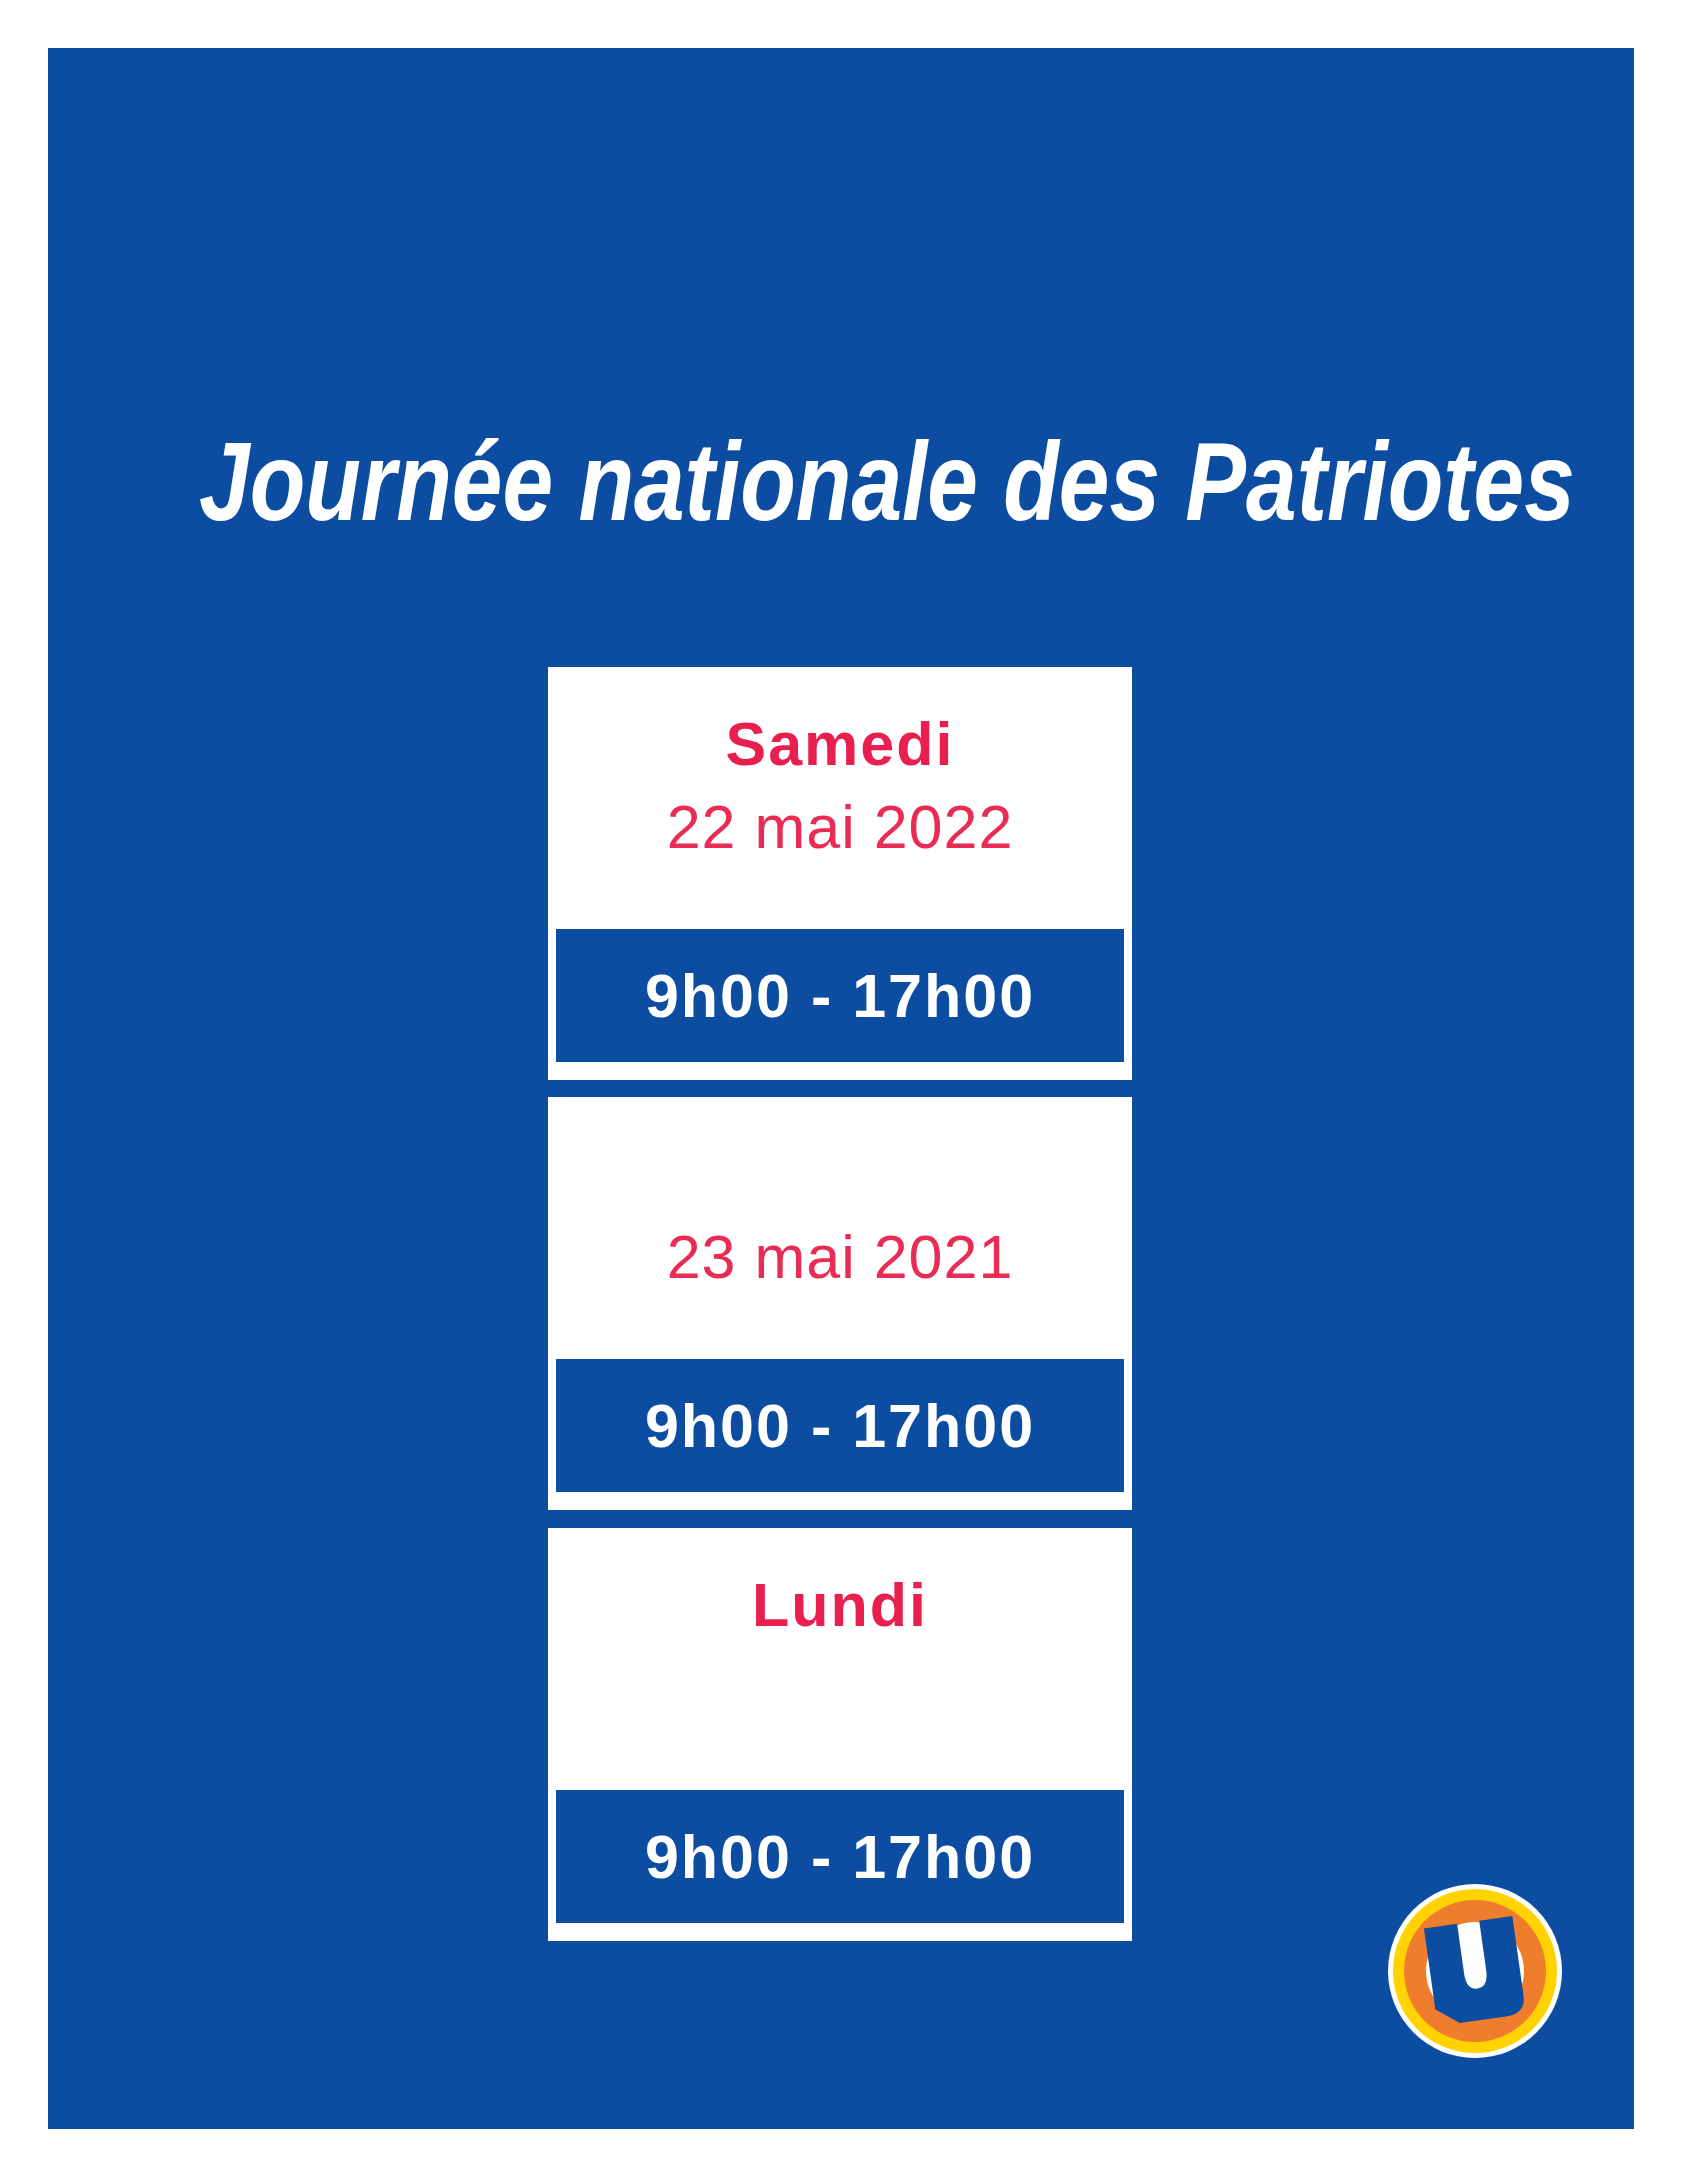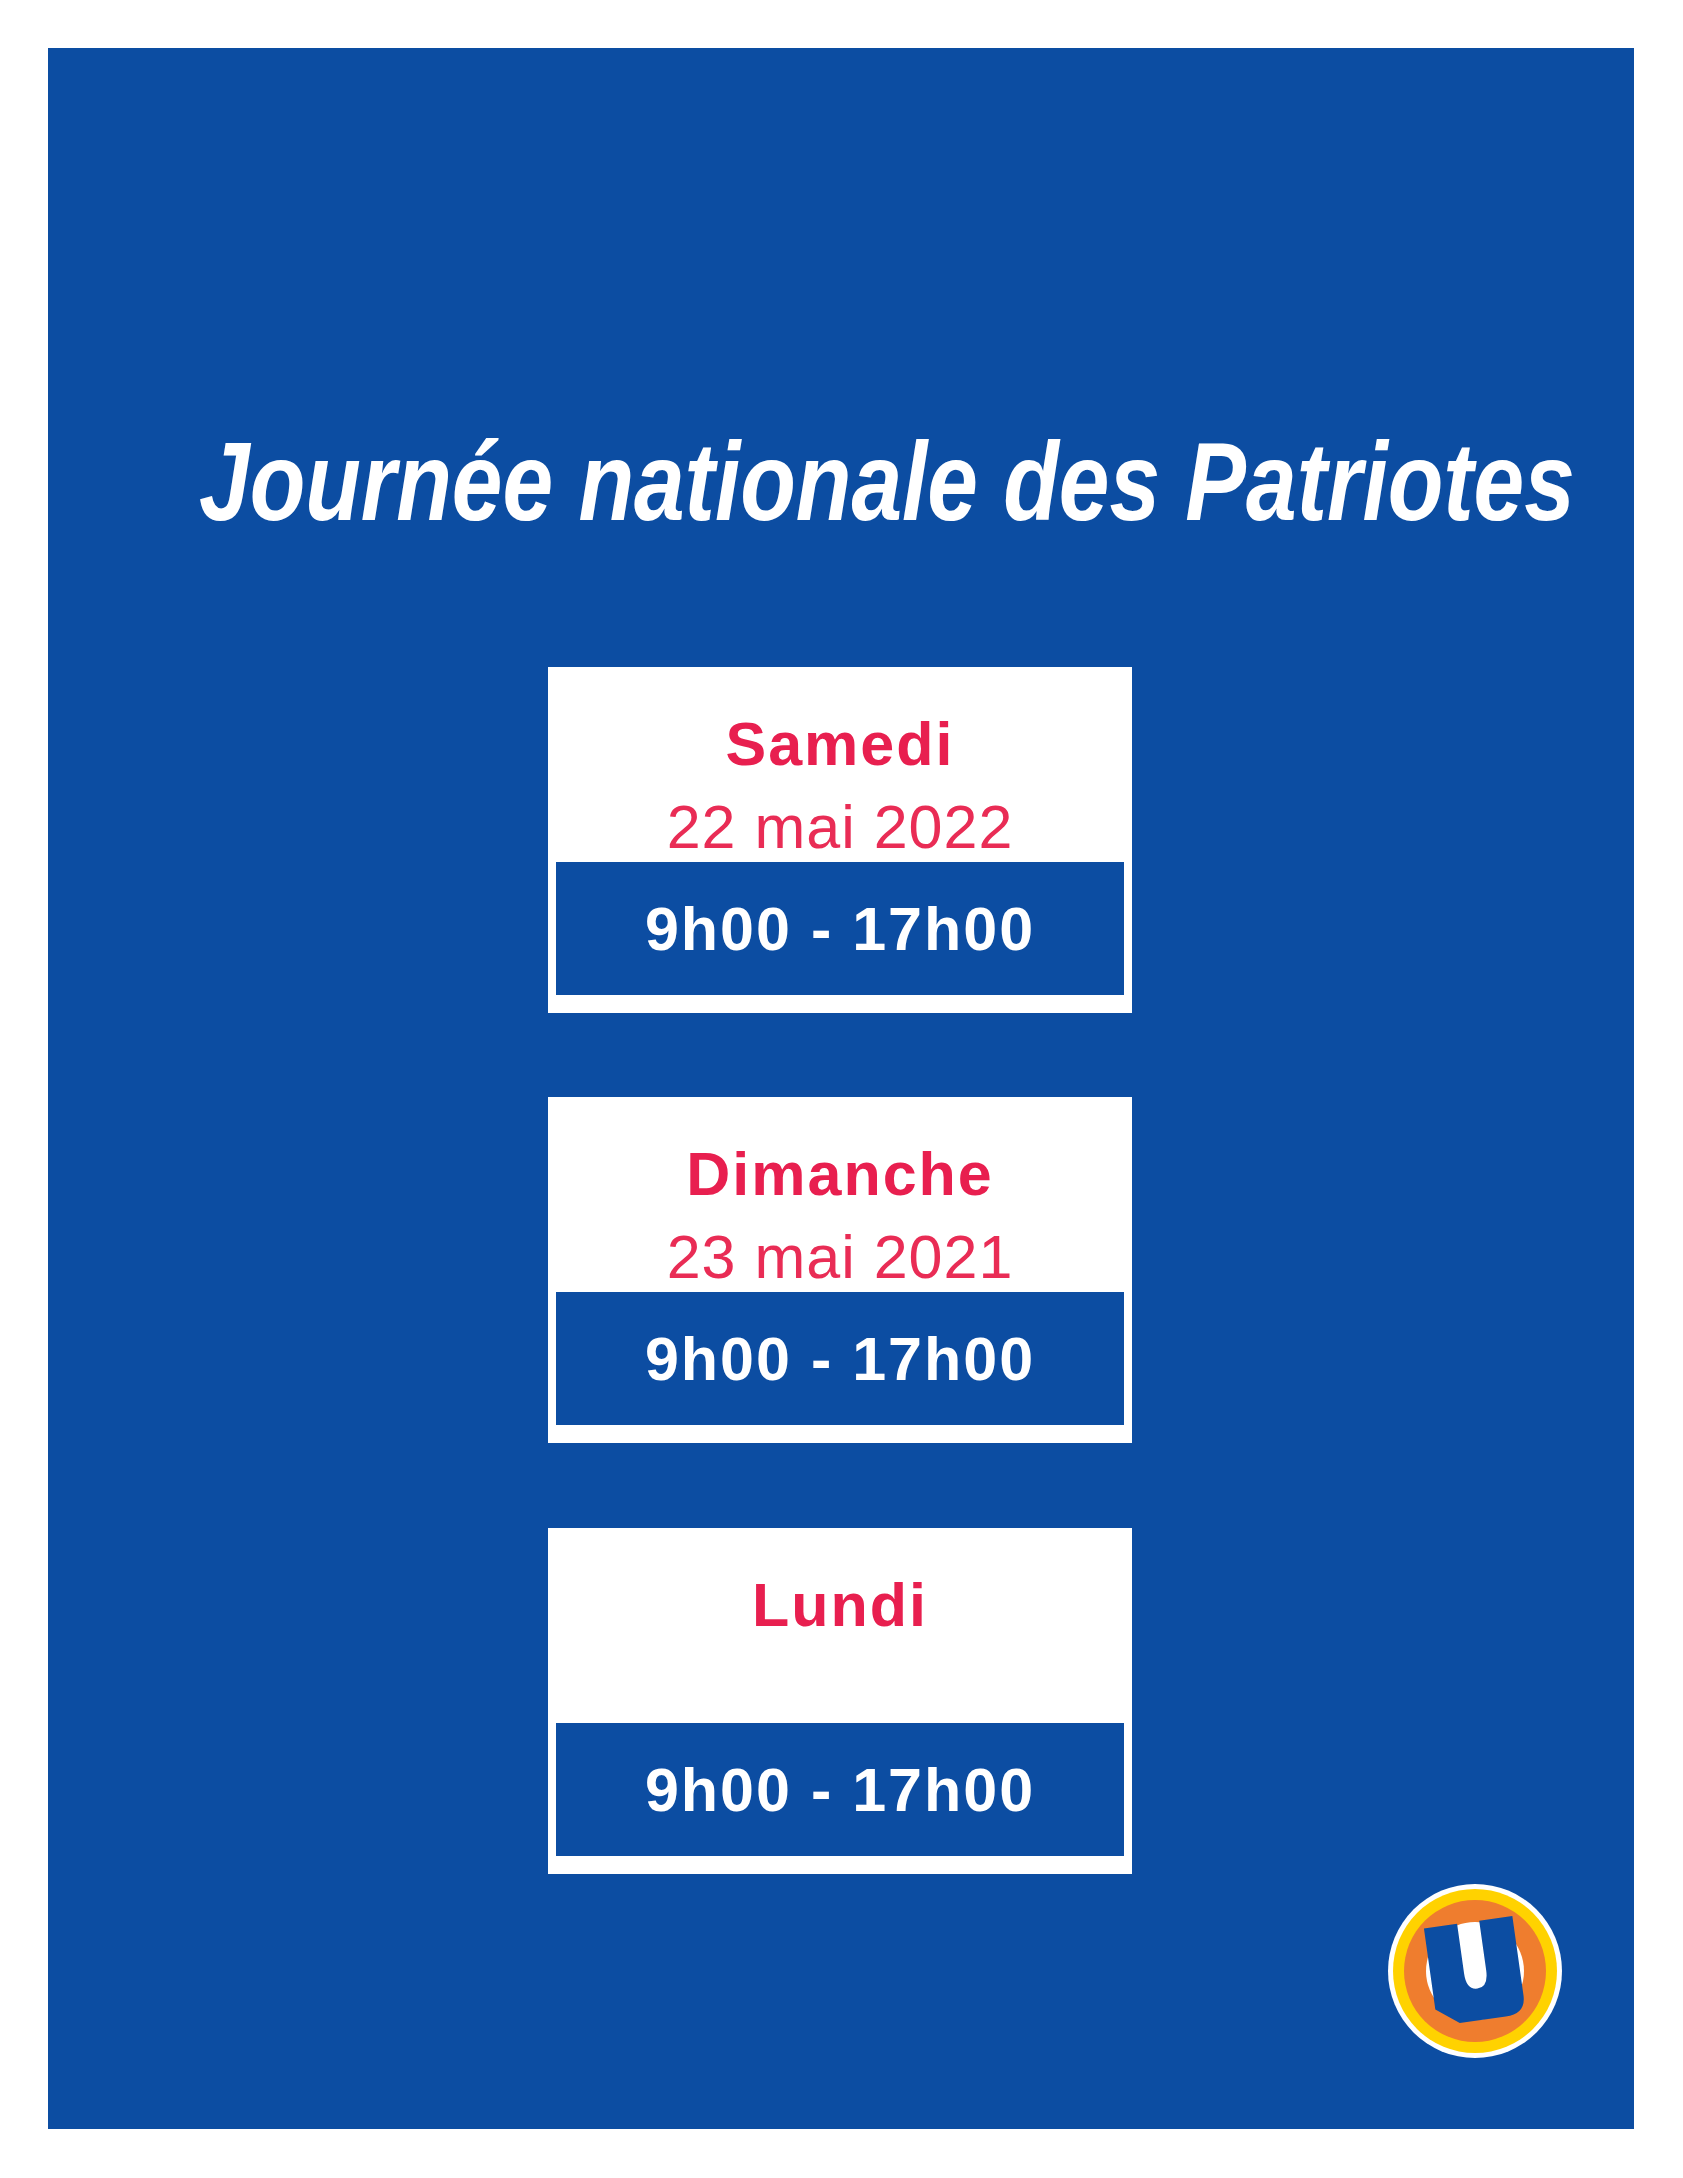--- a/index.html
+++ b/index.html
@@ -63,21 +63,21 @@
   .poster-subtitle .squeeze {
     display: inline-block;
     transform: scaleX(0.82);
     transform-origin: 50% 50%;
   }
 
   .card {
     position: absolute;
     left: 500px;
     width: 584px;
-    height: 346px;
+    height: 413px;
     background: #ffffff;
   }
   .card.c1 { top: 619px; }
   .card.c2 { top: 1049px; }
   .card.c3 { top: 1480px; }
 
   .day-name {
     position: absolute;
     top: 44px;
     left: 0;
@@ -162,21 +162,20 @@
 
     <div class="card c1">
       <div class="day-name">Samedi</div>
       <div class="day-date">22 mai 2022</div>
       <div class="hours-bar">
         <div class="hours-text">9h00 - 17h00</div>
       </div>
     </div>
 
     <div class="card c2">
-      <div class="day-name">Dimanche</div>
       <div class="day-date">23 mai 2021</div>
       <div class="hours-bar">
         <div class="hours-text">9h00 - 17h00</div>
       </div>
     </div>
 
     <div class="card c3">
       <div class="day-name">Lundi</div>
       <div class="hours-bar">
         <div class="hours-text">9h00 - 17h00</div>

